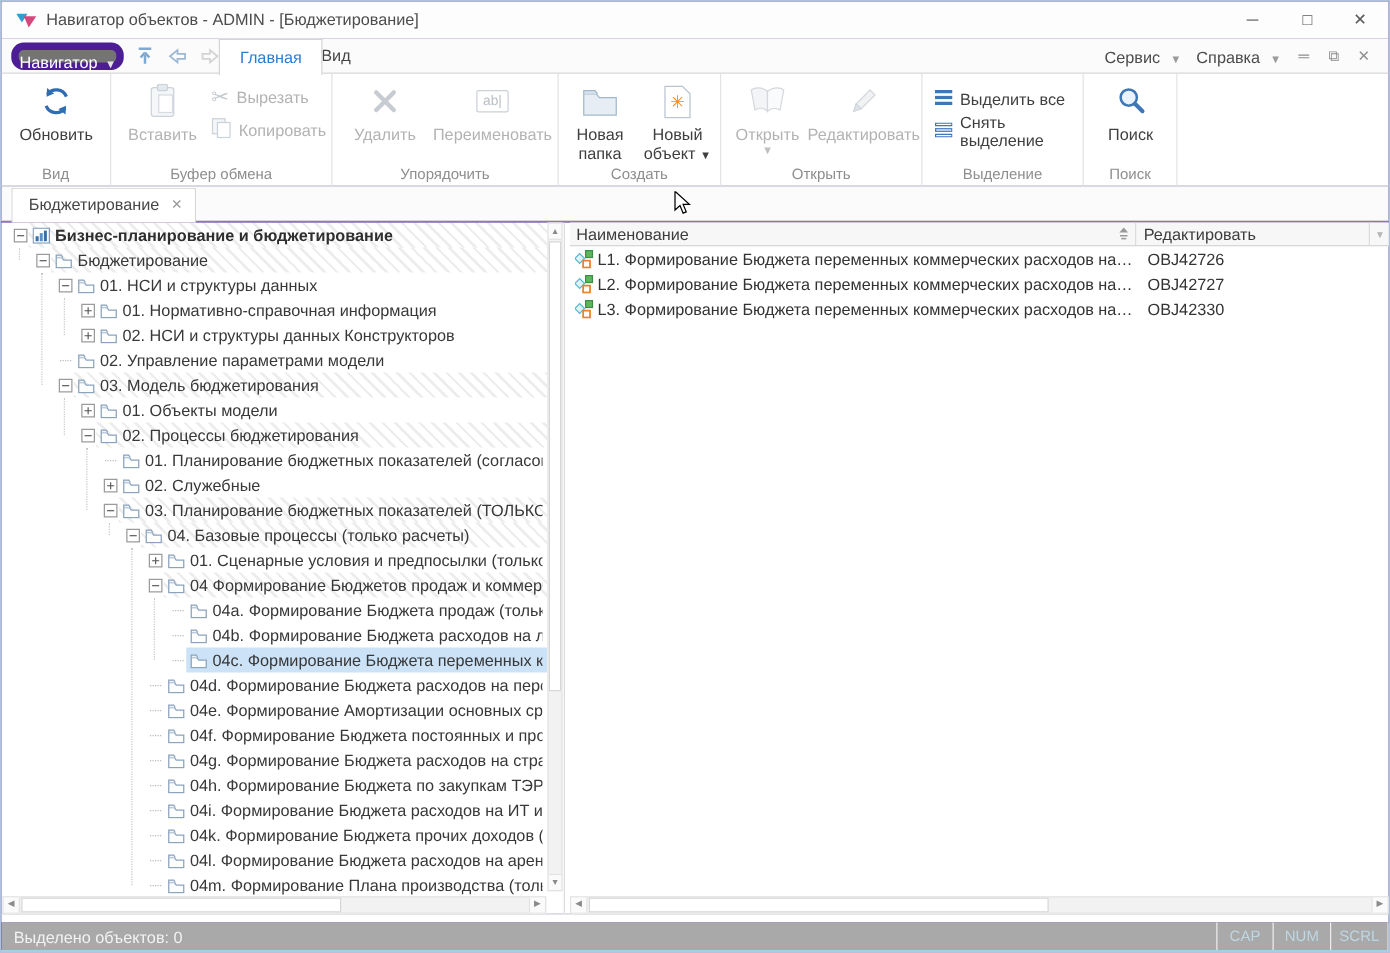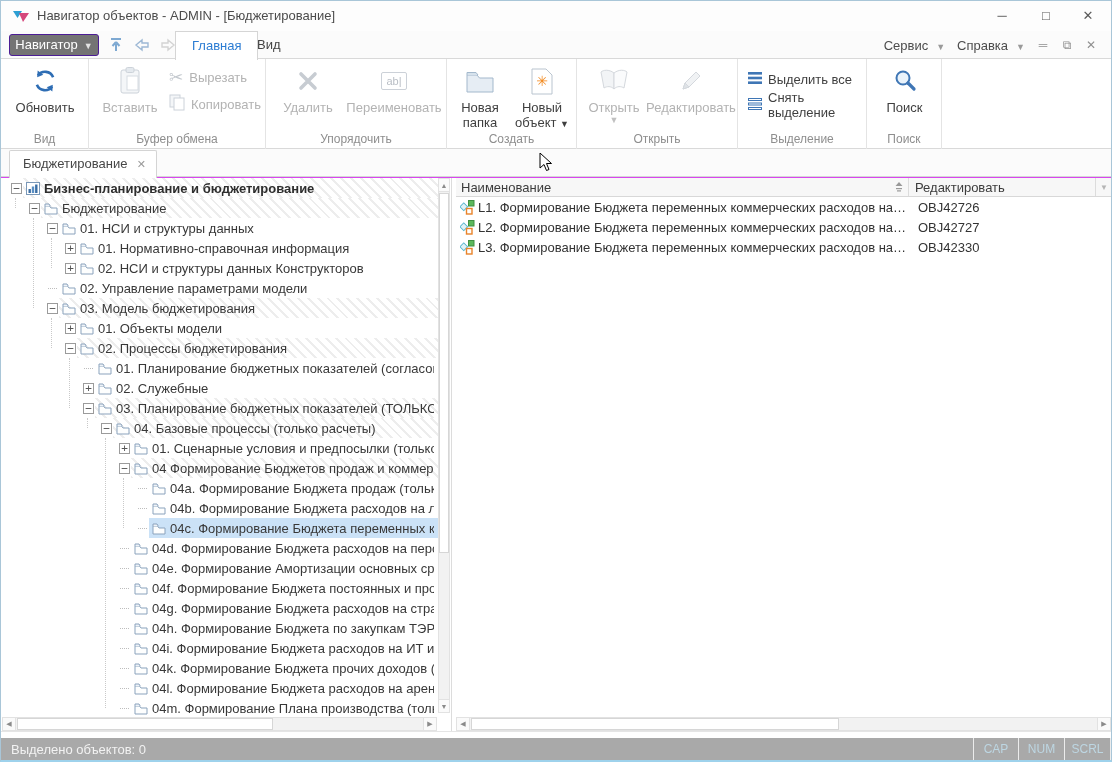--- a/index.html
+++ b/index.html
@@ -1,28 +1,28 @@
 <!DOCTYPE html>
 <html><head>
 <meta charset="utf-8">
 <style>
   * { margin:0; padding:0; box-sizing:border-box; }
   html,body { width:1112px; height:762px; background:#e8e8e8; font-family:"Liberation Sans", sans-serif; }
-  .window { position:relative; width:1112px; height:762px; background:#d946ef; border:1px solid #a9c6d8; border-bottom:2px solid #9ed2ec; overflow:hidden; }
+  .window { position:relative; width:1112px; height:762px; background:#4c1d95; border:1px solid #a9c6d8; border-bottom:2px solid #9ed2ec; overflow:hidden; }
 
   
   .titlebar { position:absolute; left:0; top:0; width:100%; height:30px; background:#fdfdfd; }
   .app-icon { position:absolute; left:12px; top:8px; }
   .title-text { position:absolute; left:36px; top:7px; font-size:13px; color:#4c4c4c; }
   .win-btn { position:absolute; top:0; width:42px; height:30px; text-align:center; line-height:30px; font-size:13px; color:#5a5a5a; cursor:default; }
   .win-btn.min { right:88px; } .win-btn.max { right:44px; } .win-btn.close { right:2px; }
 
   
   .menubar { position:absolute; left:0; top:30px; width:100%; height:28px; background:#fbfbfb; border-bottom:1px solid #d9d9d9; }
-  .nav-btn { position:absolute; left:8px; top:3px; width:90px; height:22px; background:#747474; border:1px solid #4c1d95; border-radius:3px; color:#ffffff; font-size:13px; text-align:center; line-height:20px; }
+  .nav-btn { position:absolute; left:8px; top:3px; width:90px; height:22px; background:#747474; border:6px solid #4c1d95; border-radius:10px; color:#ffffff; font-size:13px; text-align:right; line-height:20px; }
   .nav-btn .dd { font-size:9px; margin-left:6px; color:#e3e3e3; }
   .nav-arrows { position:absolute; left:104px; top:3px; display:flex; gap:4px; }
   .nav-arrows span { width:22px; height:22px; display:inline-flex; align-items:center; justify-content:center; }
   .rtab { position:absolute; top:0; height:28px; line-height:28px; padding:0 16px; font-size:13px; color:#444444; }
   .rtab.active { left:174px; background:#ffffff; border:1px solid #d5d5d5; border-bottom:none; color:#2b7cd3; height:29px; z-index:3; }
   .rtab.plain { left:240px; }
   .menu-right { position:absolute; right:8px; top:0; height:28px; display:flex; align-items:center; gap:0; }
   .menu-item { font-size:13px; color:#4c4c4c; padding:0 6px; }
   .menu-item .dd { font-size:9px; color:#9a9a9a; margin-left:8px; }
   .mini-ico { width:24px; text-align:center; color:#8f8f8f; font-size:12px; }

